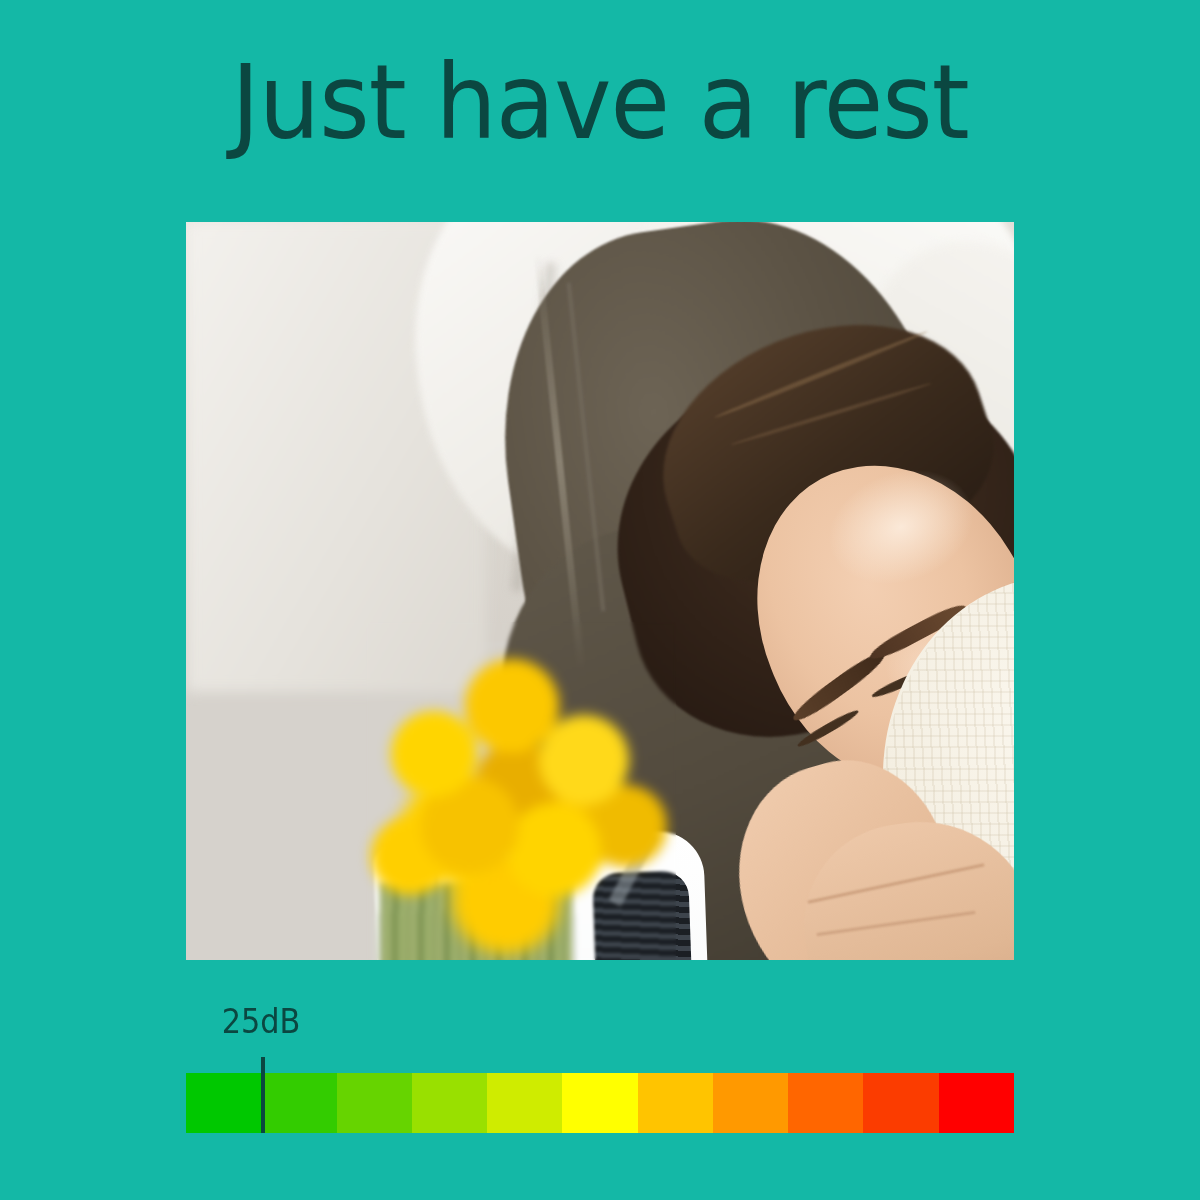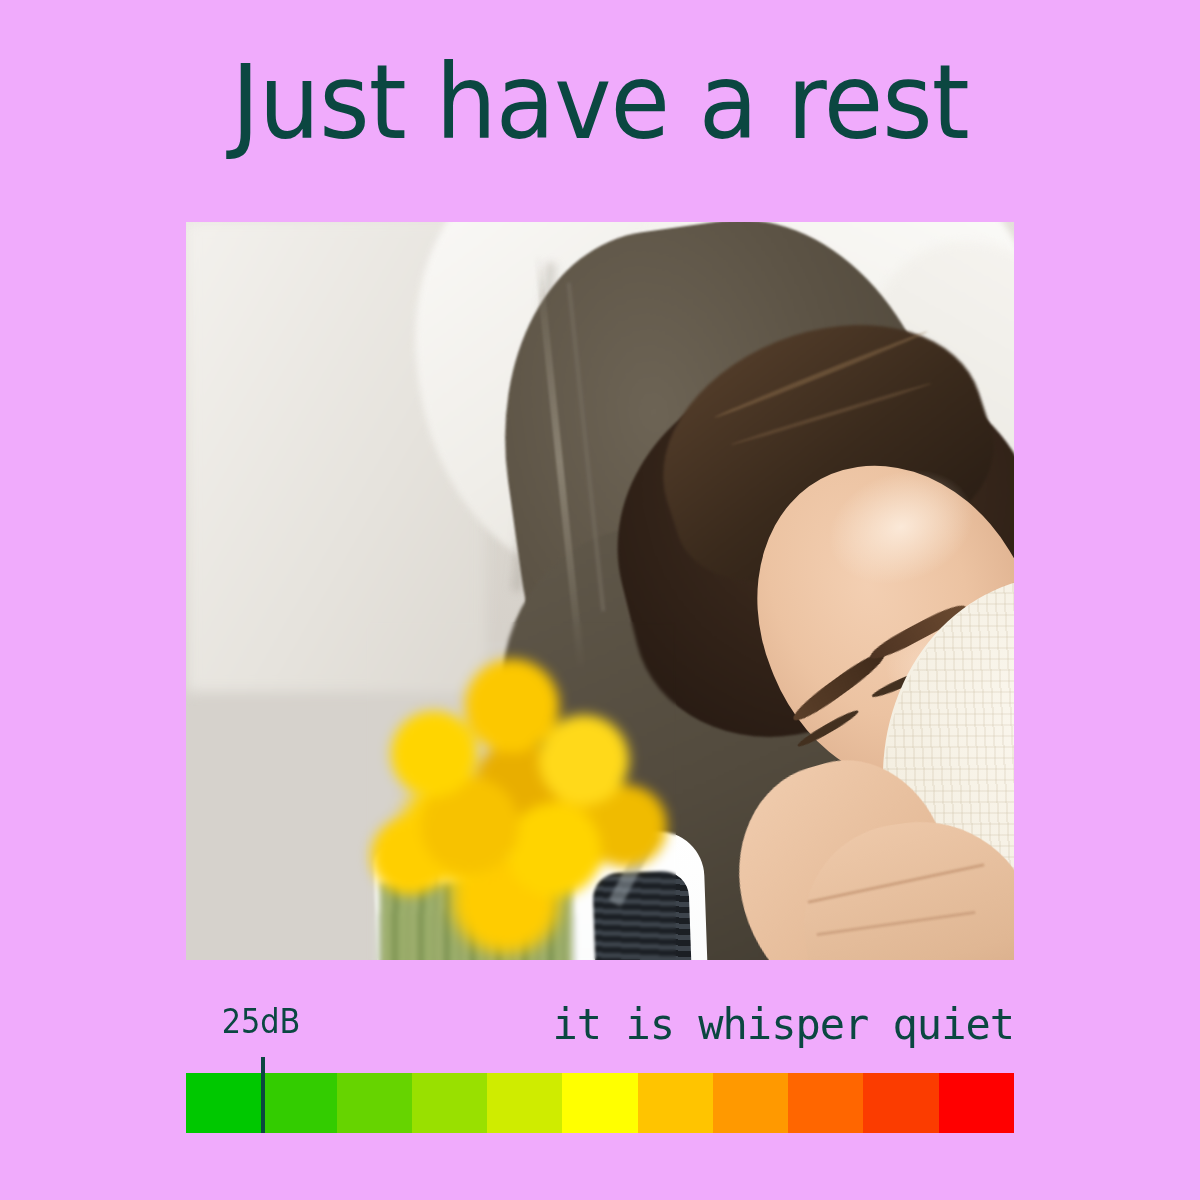--- a/index.html
+++ b/index.html
@@ -7,21 +7,21 @@
   html, body {
     width:1200px; height:1200px;
     background:#bcdede;
     font-family:"DejaVu Sans", sans-serif;
     overflow:hidden;
   }
 
   #poster {
     position:relative;
     width:1200px; height:1200px;
-    background:#f0abfc;
+    background:#14b8a6;
   }
 
   
   .headline {
     position:absolute;
     left:0; top:46px;
     width:1200px;
     text-align:center;
     color:#0b4741;
     font-family:"DejaVu Sans", sans-serif;
@@ -451,21 +451,20 @@
     <div class="layer vase"></div>
     <div class="layer stems"></div>
     <div class="layer flowers-2"></div>
     <div class="layer flowers"></div>
     <div class="layer photo-blur-fg"></div>
 
   </div>
 
   <div class="db-label" style="left: 185.52px;">25dB</div>
 
-  <div class="tagline">it is whisper quiet</div>
 
   <div class="scale-wrap">
     <div class="scale-bar" id="scale-bar">
         <div class="scale-seg" style="background: rgb(0, 200, 0);"></div>
         <div class="scale-seg" style="background: rgb(51, 204, 0);"></div>
         <div class="scale-seg" style="background: rgb(102, 212, 0);"></div>
         <div class="scale-seg" style="background: rgb(153, 224, 0);"></div>
         <div class="scale-seg" style="background: rgb(207, 236, 0);"></div>
         <div class="scale-seg" style="background: rgb(255, 255, 0);"></div>
         <div class="scale-seg" style="background: rgb(255, 196, 0);"></div>

